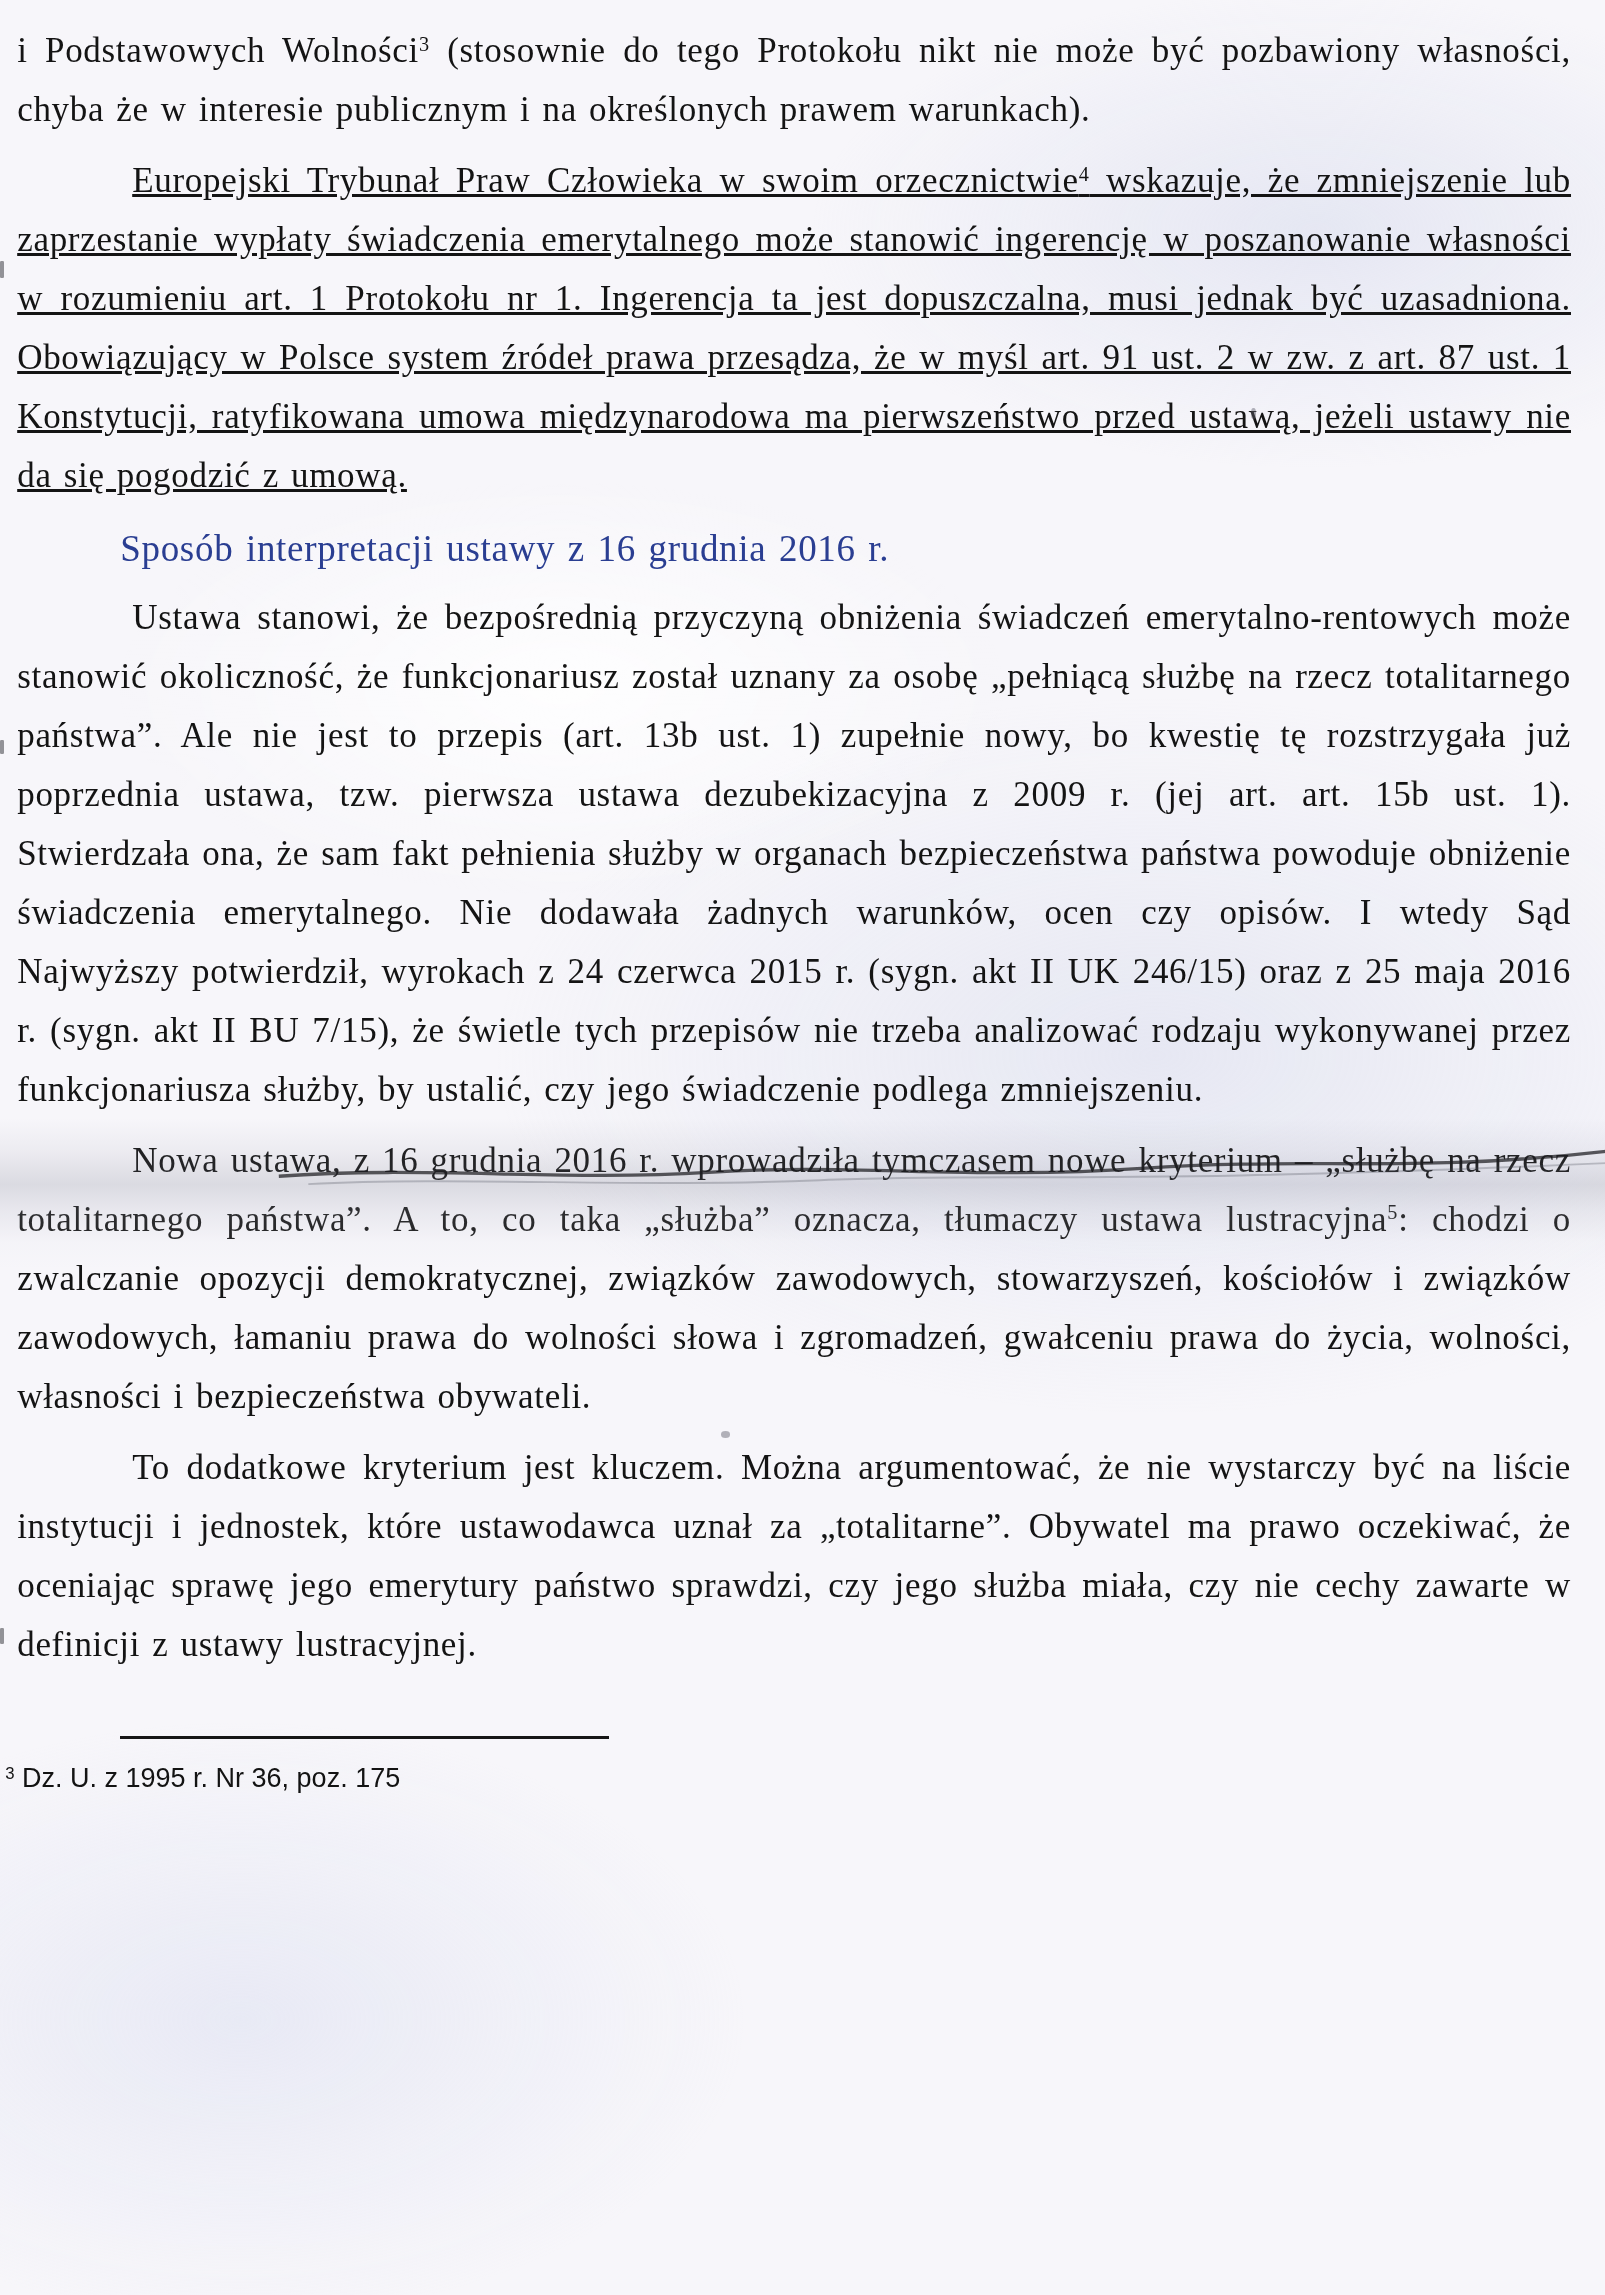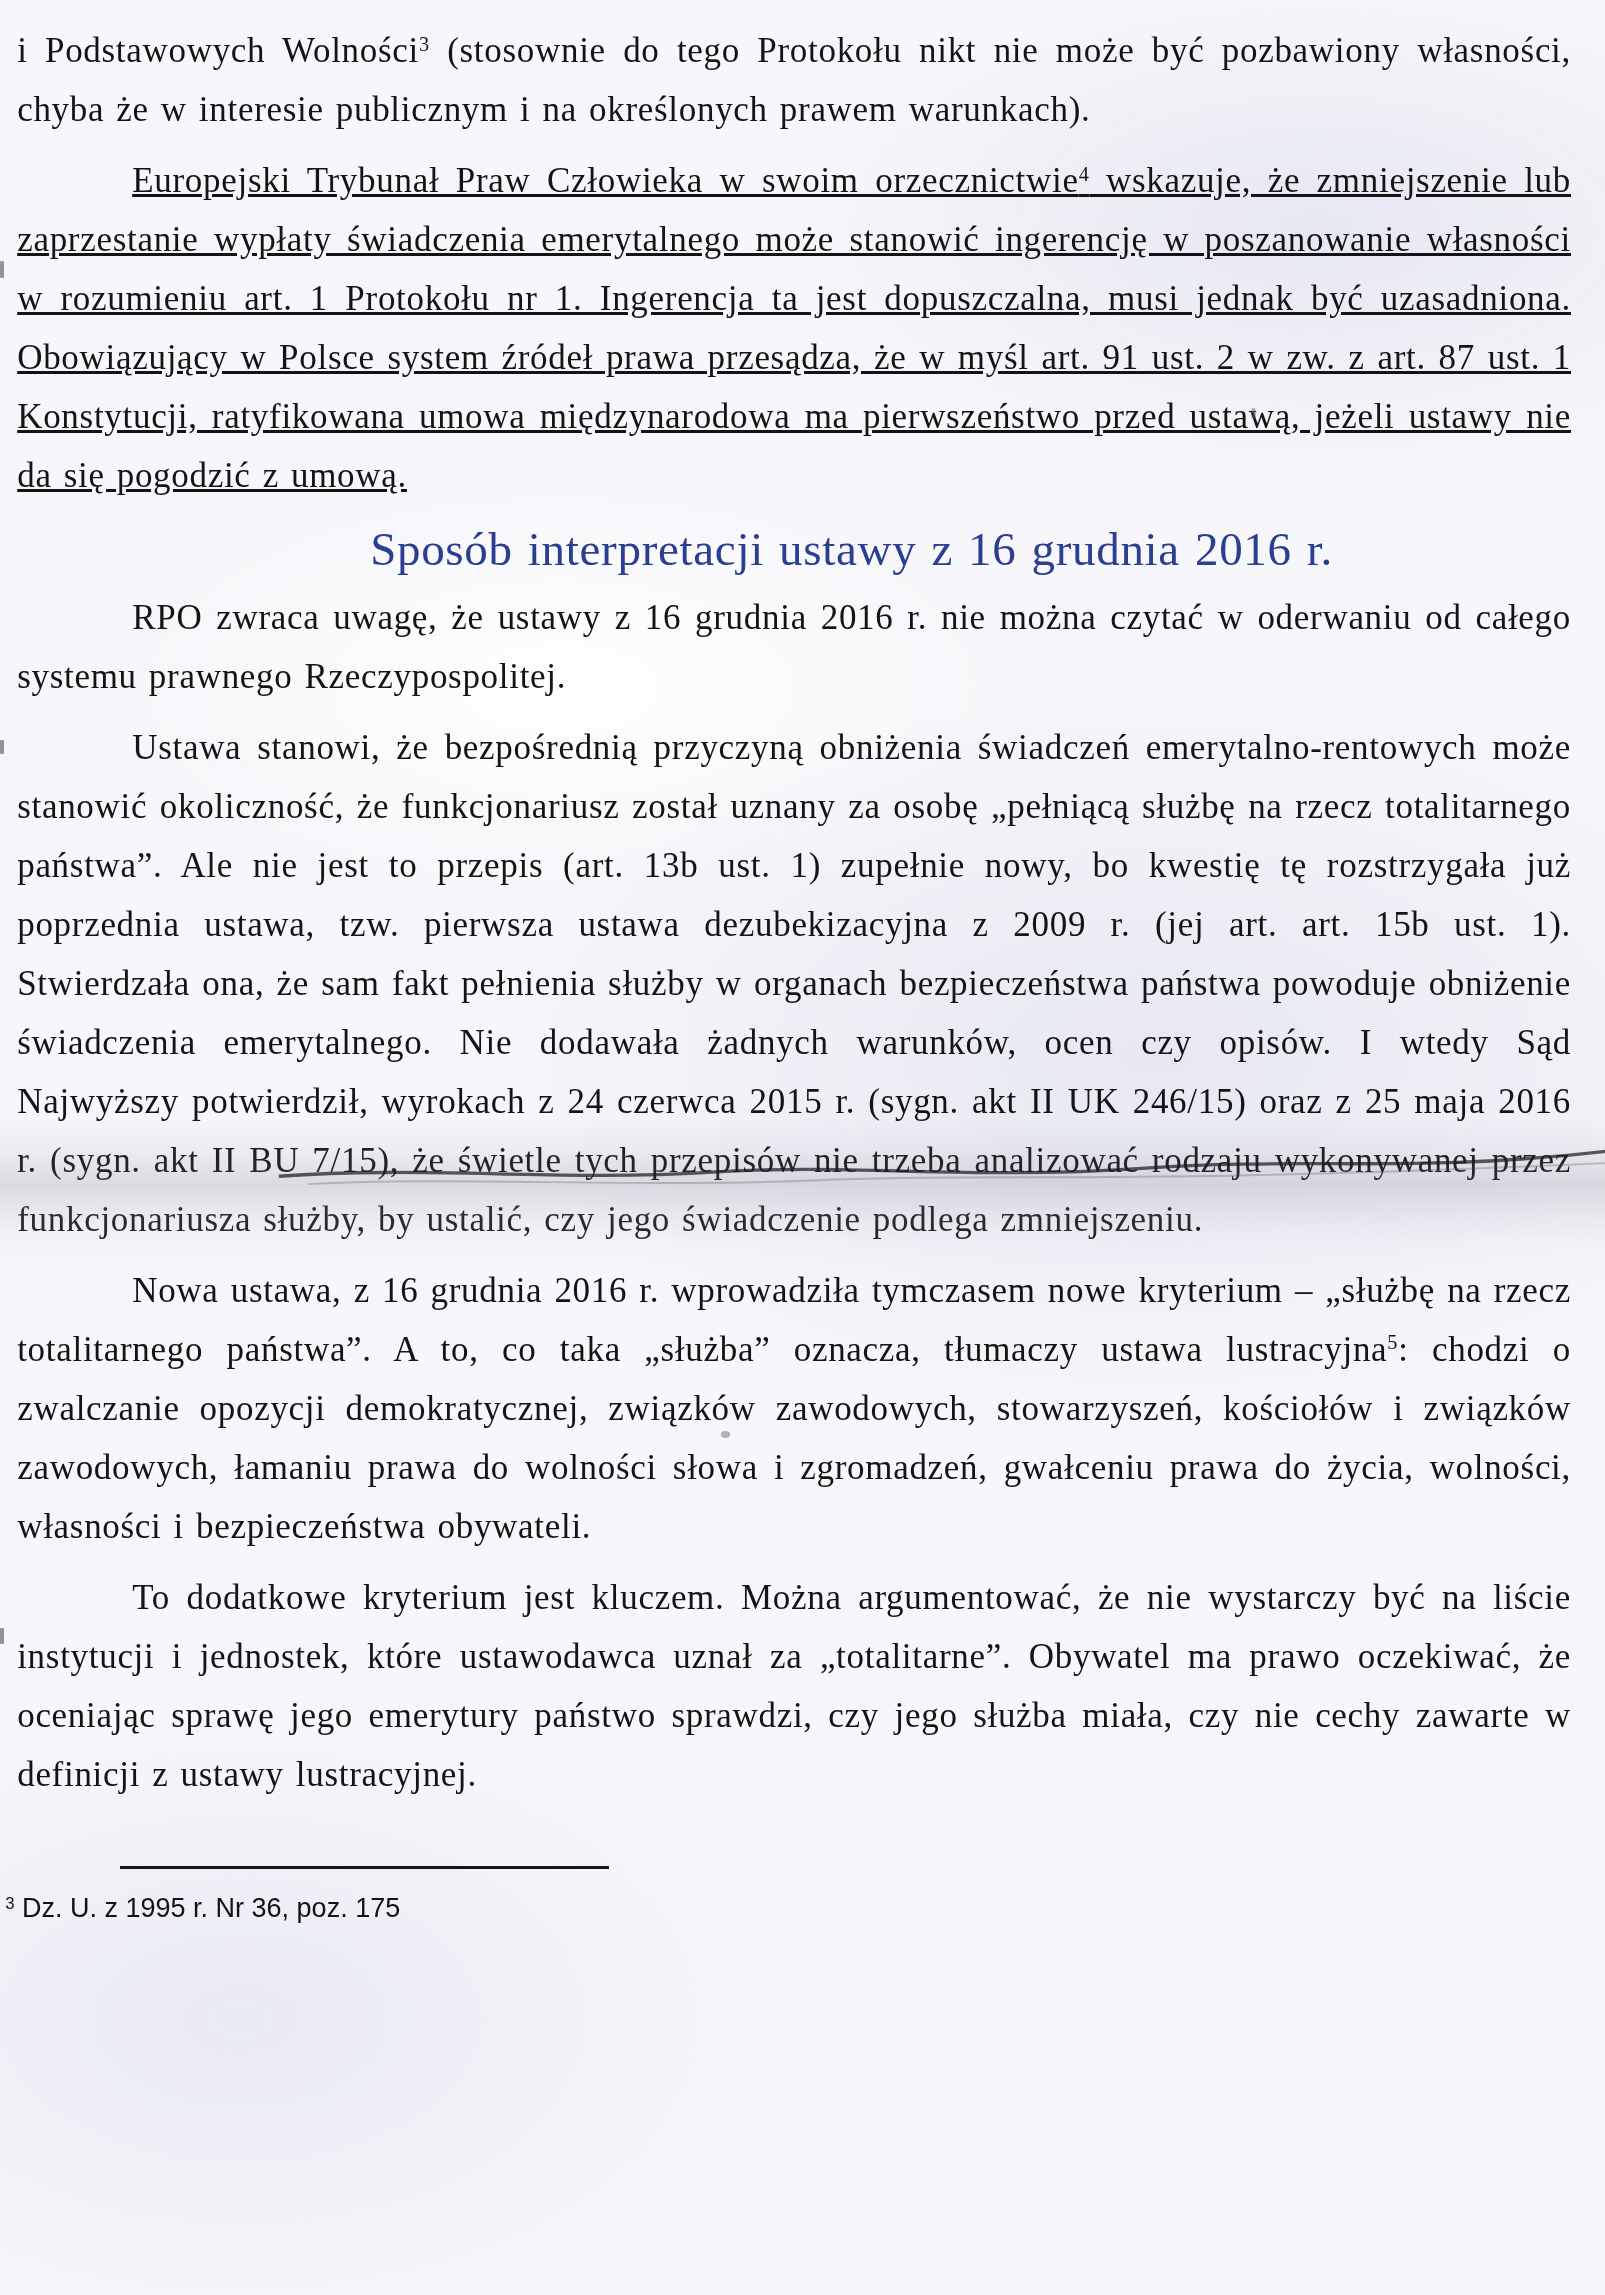--- a/index.html
+++ b/index.html
@@ -31,25 +31,25 @@
   .mt-lg { margin-top: 36px; text-decoration: underline; }
   .mt-xl { margin-top: 43px; }
   .fnref {
     font-size: 58%;
     line-height: 0;
     vertical-align: baseline;
     position: relative; top: -0.55em;
   }
   .heading {
     margin: 16.4px 0 0 115px;
-    font-size: 47px;
+    font-size: 37px;
     font-weight: normal;
     line-height: 54px;
     color: #2a3e92;
-    text-align: center;
+    text-align: left;
     letter-spacing: 0.7px;
   }
   .fn-sep {
     width: 489px; height: 3.9px;
     background: #161616;
     margin: 62px 0 19.7px 115px;
   }
   .footnotes {
     font-family: "Liberation Sans", sans-serif;
     font-size: 27px;
@@ -90,21 +90,20 @@
 <body>
 
 <div class="page">
 
   <p class="body-par"><span>i Podstawowych Wolności</span><sup class="fnref">3</sup><span> (stosownie do tego Protokołu nikt nie może być pozbawiony własności, chyba że w interesie publicznym i na określonych prawem warunkach).</span></p>
 
   <p class="body-par indent mt-lg"><span>Europejski Trybunał Praw Człowieka w swoim orzecznictwie</span><sup class="fnref">4</sup><span> wskazuje, że zmniejszenie lub zaprzestanie wypłaty świadczenia emerytalnego może stanowić ingerencję w poszanowanie własności w rozumieniu art. 1 Protokołu nr 1. Ingerencja ta jest dopuszczalna, musi jednak być uzasadniona. Obowiązujący w Polsce system źródeł prawa przesądza, że w myśl art. 91 ust. 2 w zw. z art. 87 ust. 1 Konstytucji, ratyfikowana umowa międzynarodowa ma pierwszeństwo przed ustawą, jeżeli ustawy nie da się pogodzić z umową.</span></p>
 
   <h2 class="heading">Sposób interpretacji ustawy z 16 grudnia 2016 r.</h2>
 
-  <p class="body-par indent">RPO zwraca uwagę, że ustawy z 16 grudnia 2016 r. nie można czytać w oderwaniu od całego systemu prawnego Rzeczypospolitej.</p>
 
   <p class="body-par indent mt-xl">Ustawa stanowi, że bezpośrednią przyczyną obniżenia świadczeń emerytalno-rentowych może stanowić okoliczność, że funkcjonariusz został uznany za osobę „pełniącą służbę na rzecz totalitarnego państwa”. Ale nie jest to przepis (art. 13b ust. 1) zupełnie nowy, bo kwestię tę rozstrzygała już poprzednia ustawa, tzw. pierwsza ustawa dezubekizacyjna z 2009 r. (jej art. art. 15b ust. 1). Stwierdzała ona, że sam fakt pełnienia służby w organach bezpieczeństwa państwa powoduje obniżenie świadczenia emerytalnego. Nie dodawała żadnych warunków, ocen czy opisów. I wtedy Sąd Najwyższy potwierdził, wyrokach z 24 czerwca 2015 r. (sygn. akt II UK 246/15) oraz z 25 maja 2016 r. (sygn. akt II BU 7/15), że świetle tych przepisów nie trzeba analizować rodzaju wykonywanej przez funkcjonariusza służby, by ustalić, czy jego świadczenie podlega zmniejszeniu.</p>
 
   <p class="body-par indent mt-xl"><span>Nowa ustawa, z 16 grudnia 2016 r. wprowadziła tymczasem nowe kryterium – „służbę na rzecz totalitarnego państwa”. A to, co taka „służba” oznacza, tłumaczy ustawa lustracyjna</span><sup class="fnref">5</sup><span>: chodzi o zwalczanie opozycji demokratycznej, związków zawodowych, stowarzyszeń, kościołów i związków zawodowych, łamaniu prawa do wolności słowa i zgromadzeń, gwałceniu prawa do życia, wolności, własności i bezpieczeństwa obywateli.</span></p>
 
   <p class="body-par indent mt-xl">To dodatkowe kryterium jest kluczem. Można argumentować, że nie wystarczy być na liście instytucji i jednostek, które ustawodawca uznał za „totalitarne”. Obywatel ma prawo oczekiwać, że oceniając sprawę jego emerytury państwo sprawdzi, czy jego służba miała, czy nie cechy zawarte w definicji z ustawy lustracyjnej.</p>
 
   <div class="fn-sep"></div>
 
   <div class="footnotes">

